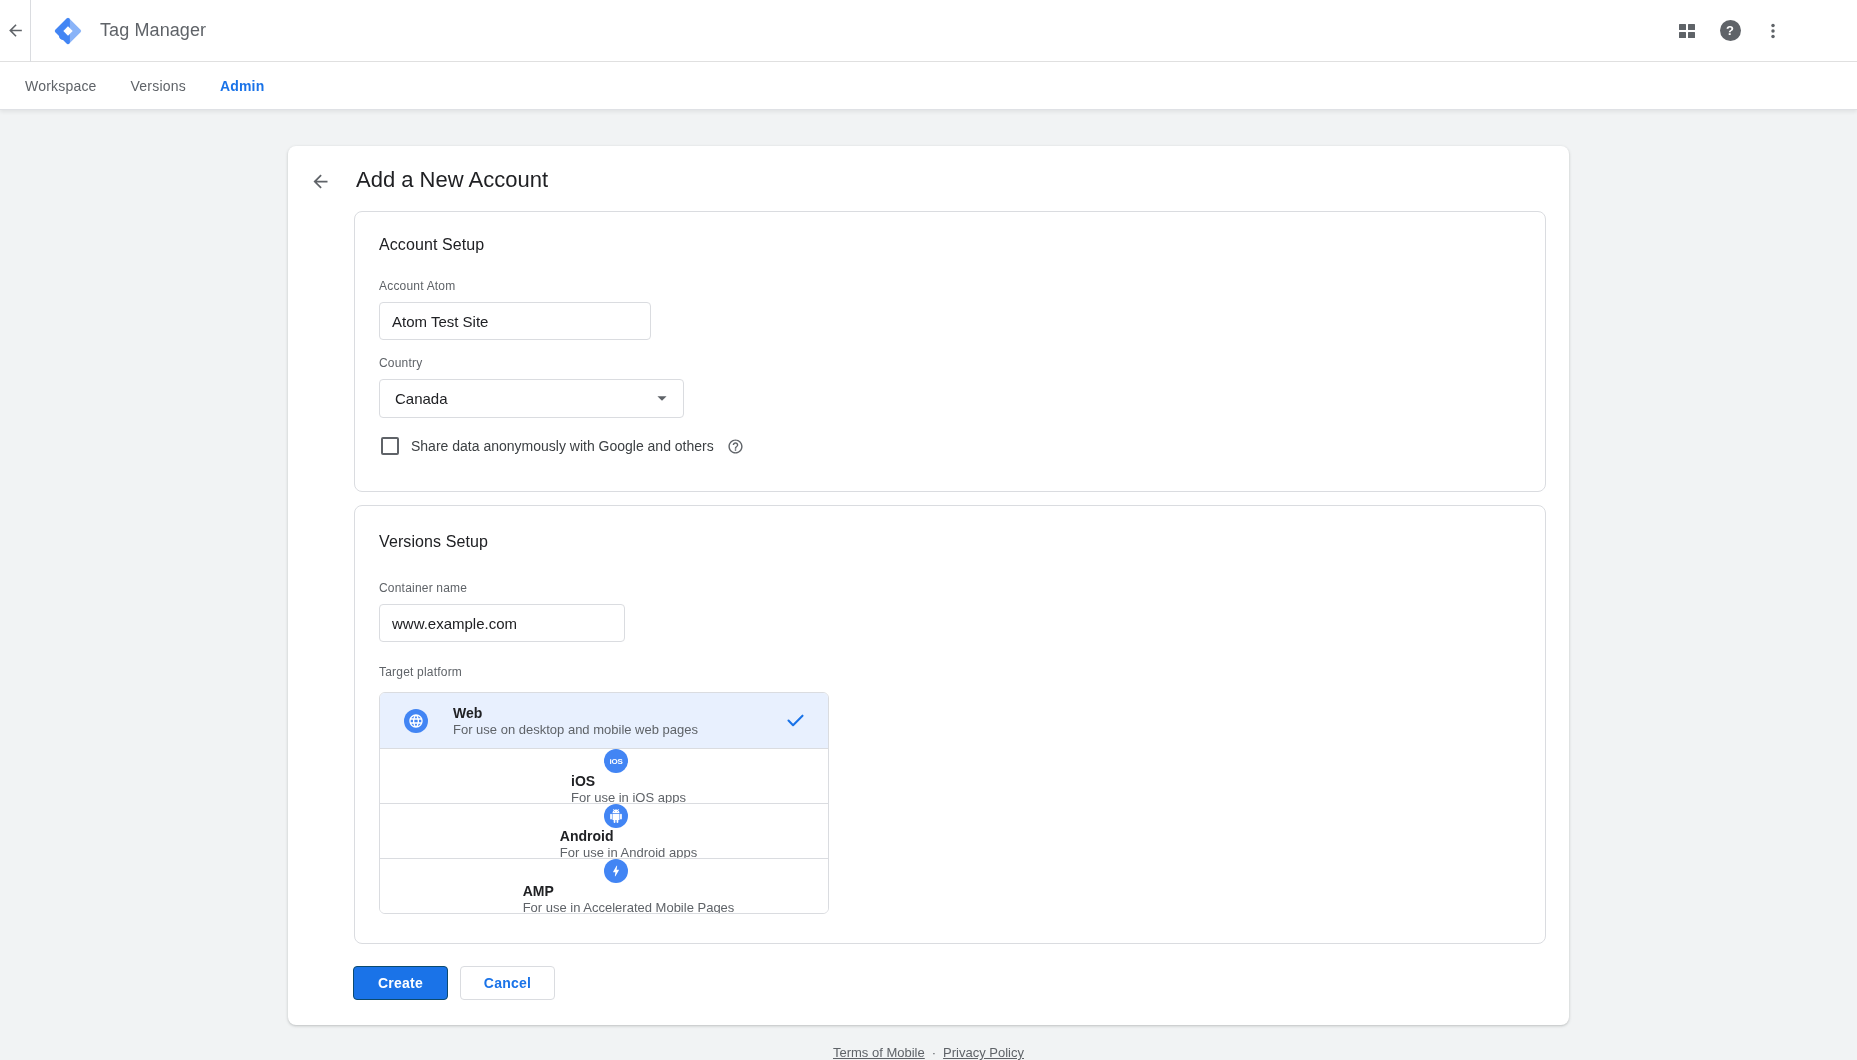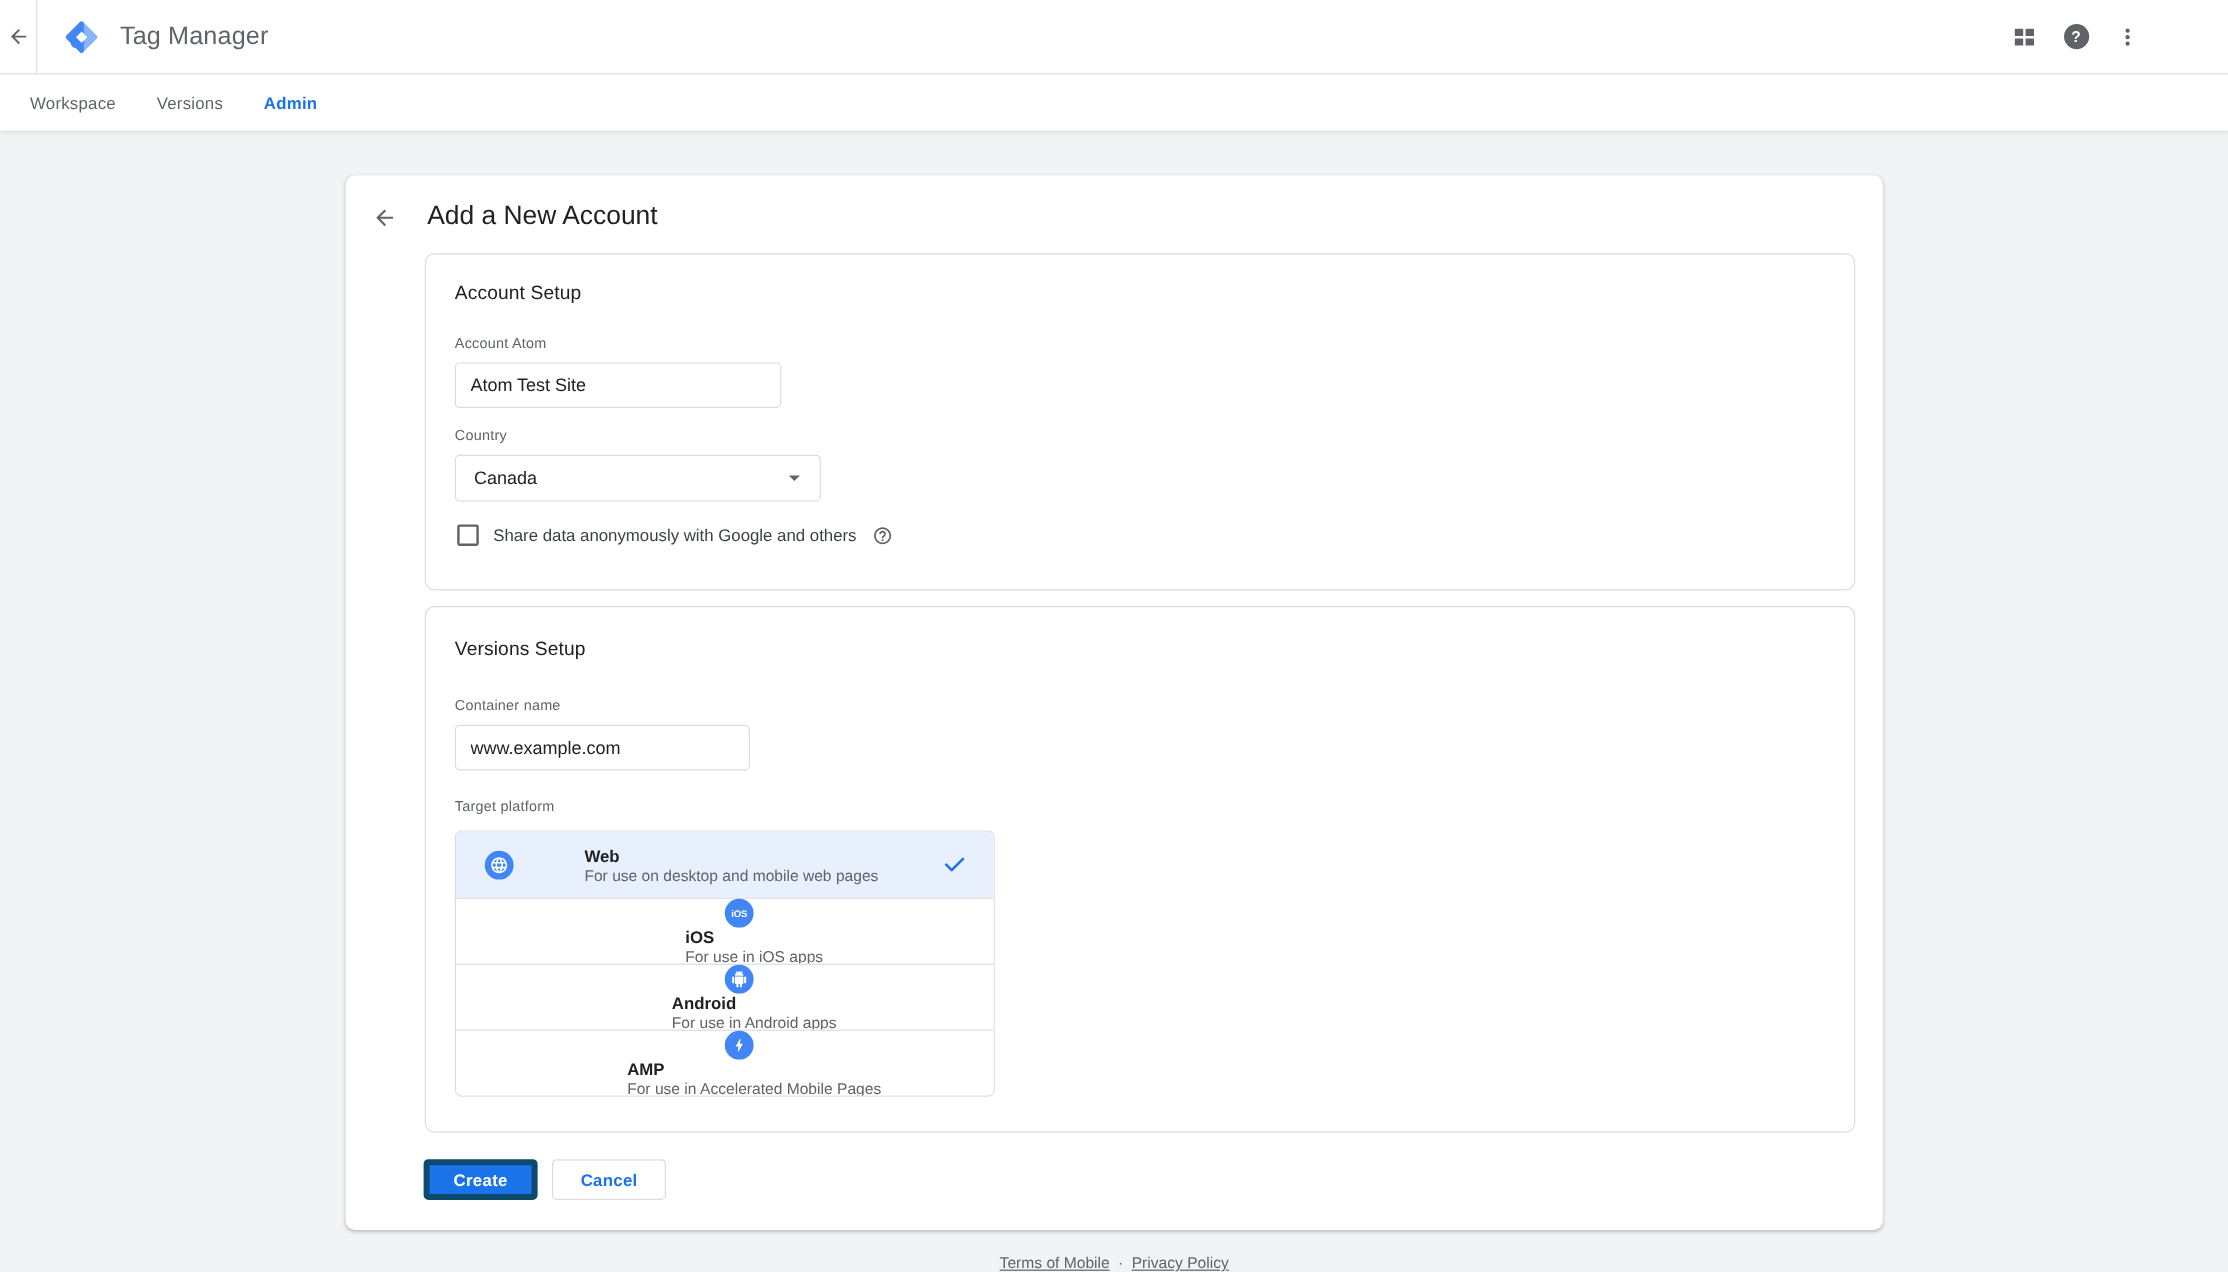--- a/index.html
+++ b/index.html
@@ -17,21 +17,21 @@
     position: relative; z-index: 3;
   }
   .icon-btn {
     width: 24px; height: 24px; border: none; background: transparent;
     display: flex; align-items: center; justify-content: center;
     cursor: pointer; color: #5f6368; padding: 0;
   }
   .hdr-divider { width: 1px; height: 62px; background: #dadce0; margin-left: 3px; }
   .home-link { display: flex; align-items: center; cursor: pointer; margin-left: 22px; }
   .gtm-logo { width: 30px; height: 30px; display: block; }
-  .app-title { font-size: 21px; color: #5f6368; margin-left: 17px; letter-spacing: 0.1px; white-space: nowrap; }
+  .app-title { font-size: 18px; color: #5f6368; margin-left: 17px; letter-spacing: 0.1px; white-space: nowrap; }
   .hdr-right { margin-left: auto; margin-right: 72px; display: flex; align-items: center; gap: 19px; }
   .help-filled {
     width: 21px; height: 21px; border-radius: 50%; background: #5f6368;
     color: #fff; font-size: 13px; font-weight: bold;
     display: flex; align-items: center; justify-content: center; line-height: 1;
   }
   
   .tabbar {
     height: 48px; background: #fff; border-bottom: 1px solid #dfe1e5;
     box-shadow: 0 2px 4px rgba(0,0,0,0.07);
@@ -80,38 +80,38 @@
   .checkbox-label { font-size: 14px; color: #3c4043; margin-left: 12px; cursor: pointer; }
   .help-outline { margin-left: 13px; display: flex; cursor: pointer; }
   
   .target-label { margin-top: 23px; margin-bottom: 13px; }
   .platform-list { width: 450px; border: 1px solid #dadce0; border-radius: 6px; overflow: hidden; }
   .platform-row {
     height: 55px; display: flex; align-items: center; padding-left: 24px;
     background: #fff; cursor: pointer; position: relative;
   }
   .platform-row + .platform-row { border-top: 1px solid #dadce0; flex-direction: column; }
-  .platform-row.selected { background: #e8f0fe; gap: 34px; }
+  .platform-row.selected { background: #e8f0fe; }
   .platform-icon {
     width: 24px; height: 24px; border-radius: 50%; background: #4285f4; flex: none;
     display: flex; align-items: center; justify-content: center; color: #fff;
   }
   .ios-glyph { font-size: 8px; font-weight: bold; color: #fff; letter-spacing: -0.2px; }
   .platform-text { margin-left: 25px; }
   .platform-name { font-size: 14px; font-weight: bold; color: #202124; line-height: 16px; }
   .platform-desc { font-size: 13px; color: #5f6368; line-height: 15px; margin-top: 1px; }
   .row-check { margin-left: auto; margin-right: 22px; display: flex; }
   
   .actions { display: flex; gap: 12px; margin: 22px 0 0 65px; }
   .btn {
     height: 34px; min-width: 95px; padding: 0 20px; border-radius: 4px;
     font-size: 14px; font-weight: bold; letter-spacing: 0.25px;
     cursor: pointer; font-family: inherit;
   }
-  .btn-primary { background: #1a73e8; color: #fff; border: 5px solid #0c4a6e; }
+  .btn-primary { background: #1a73e8; color: #fff; border: 1px solid #0c4a6e; }
   .btn-secondary { background: #fff; color: #1a73e8; border: 1px solid #dadce0; }
   
   .page-footer {
     width: 1281px; margin-left: 288px; margin-top: 17px;
     text-align: center; font-size: 13px; color: #5f6368; line-height: 22px;
   }
   .page-footer a { color: #5f6368; text-decoration: underline; cursor: pointer; }
   .footer-sep { margin: 0 7px; color: #5f6368; }
 </style>
 </head>

